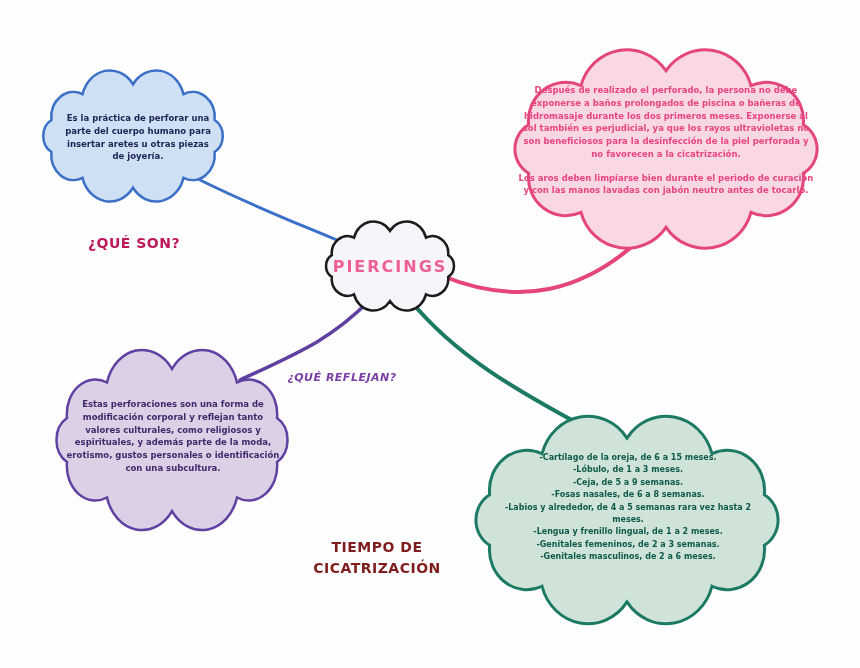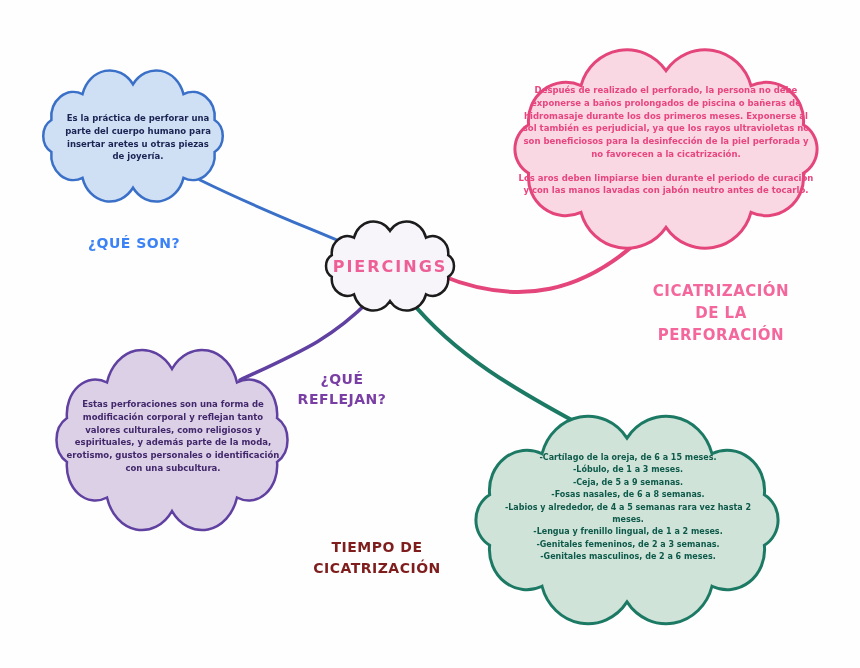--- a/index.html
+++ b/index.html
@@ -23,21 +23,21 @@
     font-size: 16px; letter-spacing: 2px;
   }
   .que-son-text   { left: 62px;  top: 112px; width: 152px; font-size: 8.5px; }
   .cicatrizacion-text { left: 518px; top: 84px; width: 296px; font-size: 8.5px; }
   .cicatrizacion-text .para + .para { margin-top: 11px; }
   .que-reflejan-text { left: 66px; top: 398px; width: 214px; font-size: 8.5px; }
   .tiempo-list { left: 502px; top: 452px; width: 252px; font-size: 8px; line-height: 1.55; }
   .branch-label { letter-spacing: 0.5px; }
   .que-son-label       { left: 58px;  top: 235px; width: 152px; font-size: 14px; }
   .cicatrizacion-label { left: 648px; top: 281px; width: 146px; font-size: 15px; line-height: 1.45; }
-  .que-reflejan-label  { left: 284px; top: 370px; width: 116px; font-size: 14px; line-height: 1.4; }
+  .que-reflejan-label  { left: 284px; top: 370px; width: 116px; font-size: 11px; line-height: 1.4; font-style: italic; }
   .tiempo-label        { left: 301px; top: 537px; width: 152px; font-size: 14px; line-height: 1.5; }
 </style>
 </head>
 <body>
 
 <div class="canvas">
 
   <svg class="layer" width="860" height="668" viewBox="0 0 860 668">
 
     <path d="M 360 250 C 310 228 265 212 200 180" fill="none" stroke-width="3" stroke-linecap="round" stroke="#3a70c8"></path>
@@ -71,21 +71,20 @@
     <div>-Cartílago de la oreja, de 6 a 15 meses.</div>
     <div>-Lóbulo, de 1 a 3 meses.</div>
     <div>-Ceja, de 5 a 9 semanas.</div>
     <div>-Fosas nasales, de 6 a 8 semanas.</div>
     <div>-Labios y alrededor, de 4 a 5 semanas rara vez hasta 2 meses.</div>
     <div>-Lengua y frenillo lingual, de 1 a 2 meses.</div>
     <div>-Genitales femeninos, de 2 a 3 semanas.</div>
     <div>-Genitales masculinos, de 2 a 6 meses.</div>
   </div>
 
-  <div class="txt branch-label que-son-label" style="color: #3b82f6;">¿QUÉ SON?</div>
+  <div class="txt branch-label que-son-label" style="color: #be185d;">¿QUÉ SON?</div>
 
-  <div class="txt branch-label cicatrizacion-label" style="color: rgb(244, 103, 156);">CICATRIZACIÓN DE LA PERFORACIÓN</div>
 
   <div class="txt branch-label que-reflejan-label" style="color: rgb(122, 63, 165);">¿QUÉ REFLEJAN?</div>
 
   <div class="txt branch-label tiempo-label" style="color: #7f1d1d;">TIEMPO DE CICATRIZACIÓN</div>
 
 </div>
 
 </body></html>

